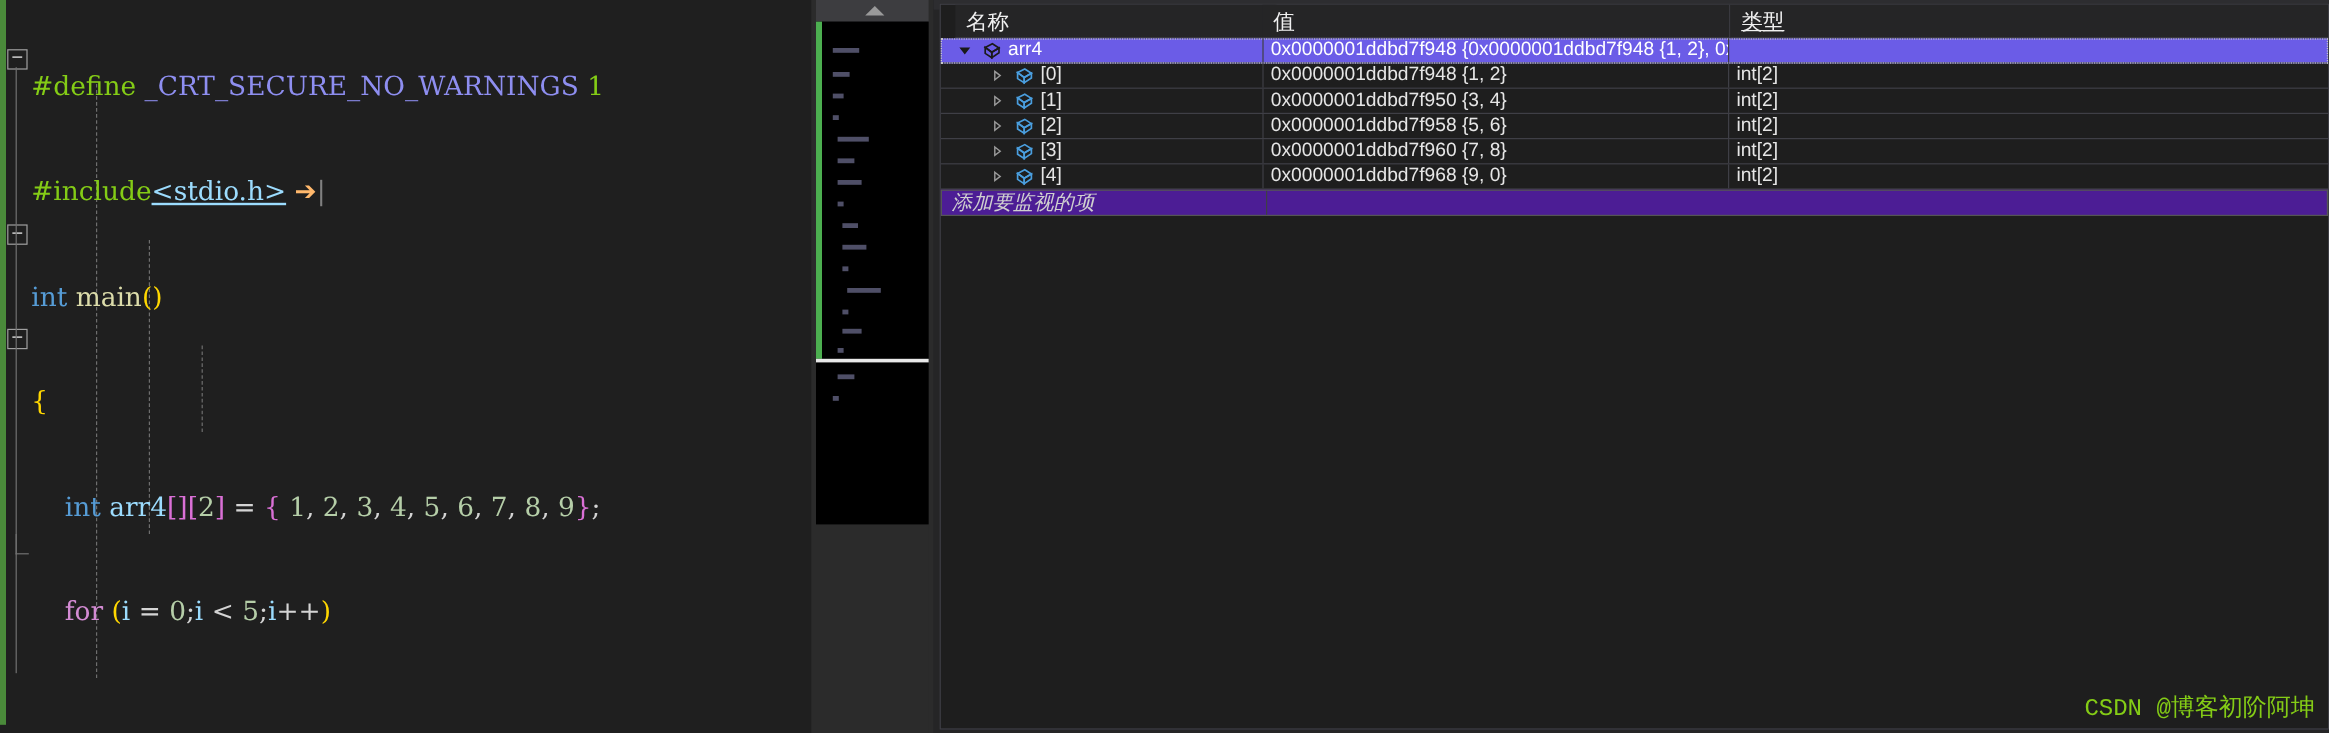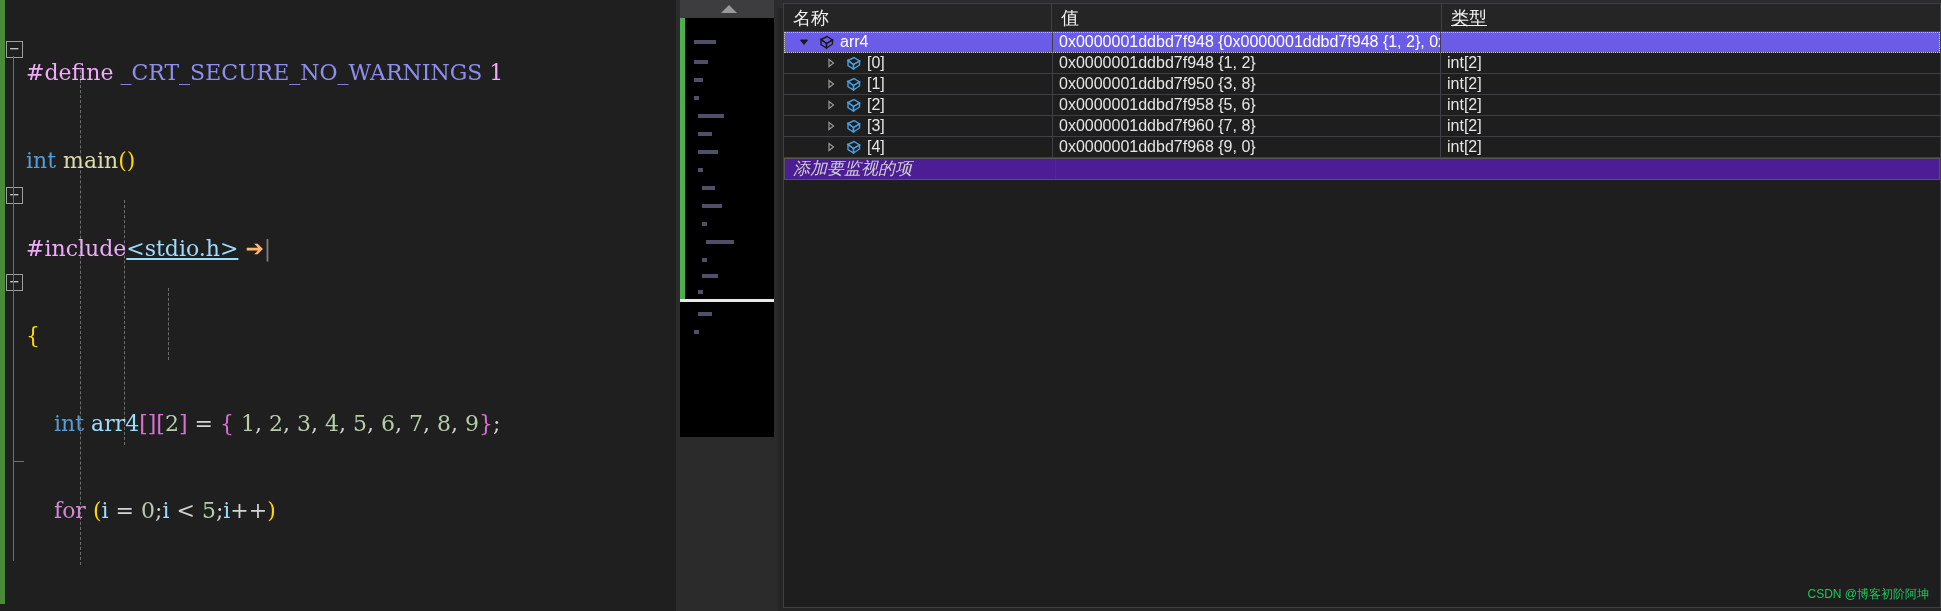--- a/index.html
+++ b/index.html
@@ -9,21 +9,21 @@
 
   
   .editor{position:absolute;left:0;top:0;width:676px;height:611px;
           background:#1f1f1f;overflow:hidden;}
   .gutter-edge{position:absolute;left:0;top:0;width:5px;height:604px;background:#4a8a3a;}
   .code{position:absolute;left:0;top:0;width:676px;
         font-family:"DejaVu Serif","Liberation Serif",serif;
         font-size:22px;line-height:29.2px;white-space:pre;}
   .ln{position:relative;height:29.2px;padding-left:30px;color:#d4d4d4;}
   
-  .pp    {color:#f0abfc;}            
+  .pp    {color:#84cc16;}            
   .ppid  {color:#8e8ef0;}            
   .inc   {color:#9cdcfe;text-decoration:underline;}
   .kw    {color:#569cd6;}            
   .kwm   {color:#d38bd3;}            
   .id    {color:#9cdcfe;}            
   .fn    {color:#dcdcaa;}            
   .num   {color:#b5cea8;}            
   .punc  {color:#d4d4d4;}
   .brc   {color:#ffd700;}
   .brc2  {color:#da70d6;}
@@ -84,22 +84,22 @@
   .twisty svg{display:block;}
   .boxicon{position:absolute;top:3px;width:16px;height:15px;}
   .nm{position:absolute;white-space:nowrap;}
 
   .addrow{position:absolute;left:0;width:1156px;height:22px;
           border:1px solid #555;box-sizing:border-box;
           color:#cfcfcf;font-style:italic;font-size:17px;line-height:20px;padding-left:8px;
           background:#4c1d95;}
   .addrow-val{position:absolute;left:270px;top:0;width:1px;height:100%;background:#3f3f46;}
 
-  .watermark{position:absolute;right:12px;bottom:8px;color:#22c55e;font-size:12px;
-             font-family:Liberation Sans, sans-serif;}
+  .watermark{position:absolute;right:12px;bottom:8px;color:#84cc16;font-size:20px;
+             font-family:Liberation Mono, monospace;}
 </style>
 </head>
 <body>
 
 <div class="root">
 
   <div class="editor">
     <div class="gutter-edge"></div>
 
     <div class="fold" style="top:41px;">−</div>
@@ -107,22 +107,22 @@
     <div class="fold" style="top:274px;">−</div>
 
     <div class="vline" style="left:13px;top:56px;height:505px;"></div>
     <div class="vdash" style="left:80px;top:70px;height:495px;"></div>
     <div class="vdash" style="left:124px;top:200px;height:245px;"></div>
     <div class="vdash" style="left:168px;top:288px;height:72px;"></div>
     <div class="vline" style="left:13px;top:445px;height:16px;border-bottom:1px solid #707070;width:10px;"></div>
 
     <div class="code">
       <div class="ln" style="padding-left:26px;"><span class="pp">#define </span><span class="ppid">_CRT_SECURE_NO_WARNINGS</span><span class="pp"> 1</span></div>
+      <div class="ln" style="padding-left:26px;"><span class="pp">#include</span><span class="inc">&lt;stdio.h&gt;</span><span class="esc"> ➔</span><span class="dim">|</span></div>
       <div class="ln" style="padding-left:26px;"><span class="kw">int</span> <span class="fn">main</span><span class="brc">()</span></div>
-      <div class="ln" style="padding-left:26px;"><span class="pp">#include</span><span class="inc">&lt;stdio.h&gt;</span><span class="esc"> ➔</span><span class="dim">|</span></div>
       <div class="ln" style="padding-left:26px;"><span class="brc">{</span></div>
       <div class="ln" style="padding-left:26px;">    <span class="kw">int</span> <span class="id">arr4</span><span class="brc2">[]</span><span class="brc2">[</span><span class="num">2</span><span class="brc2">]</span> <span class="punc">=</span> <span class="brc2">{</span> <span class="num">1</span><span class="punc">,</span> <span class="num">2</span><span class="punc">,</span> <span class="num">3</span><span class="punc">,</span> <span class="num">4</span><span class="punc">,</span> <span class="num">5</span><span class="punc">,</span> <span class="num">6</span><span class="punc">,</span> <span class="num">7</span><span class="punc">,</span> <span class="num">8</span><span class="punc">,</span> <span class="num">9</span><span class="brc2">}</span><span class="punc">;</span></div>
       <div class="ln" style="padding-left:26px;">    <span class="kwm">for</span> <span class="brc">(</span><span class="id">i</span> <span class="punc">=</span> <span class="num">0</span><span class="punc">;</span><span class="id">i</span> <span class="punc">&lt;</span> <span class="num">5</span><span class="punc">;</span><span class="id">i</span><span class="punc">++</span><span class="brc">)</span></div>
       
       
       
       
       
       
       
@@ -159,21 +159,21 @@
       <div class="mini-line" style="left:14px;top:312px;width:5px;height:4px;"></div>
     </div>
     <div class="mini-right-edge"></div>
   </div>
 
   <div class="watch">
     <div class="watch-toolstrip"></div>
 
     <div class="watch-grid">
 
-      <div class="hdr c1" style="left:0;width:268px;">名称</div>
+      <div class="hdr c1" style="left:12px;width:268px;">名称</div>
       <div class="hdr c2" style="left:268px;width:390px;">值</div>
       <div class="hdr c3" style="left:658px;width:498px;">类型</div>
 
       <div id="rows">
           <div class="row sel selborder" style="top: 28px; background: rgb(107, 92, 231);">
             <div class="cell-name">
               <span class="twisty" style="left:14px">
                 <svg width="12" height="12" viewBox="0 0 12 12">
                   <path d="M2.5 4 L9.5 4 L6 8.5 Z" fill="#1a1a1a" stroke="#1a1a1a" stroke-width="1"></path>
                 </svg>
@@ -215,21 +215,21 @@
                   <path d="M4 2.5 L8.5 6 L4 9.5 Z" fill="none" stroke="#9a9a9a" stroke-width="1.2"></path>
                 </svg>
               </span>
               <span class="boxicon" style="left:60px"><svg width="17" height="16" viewBox="0 0 17 16">
                   <path d="M4 4.5 L10 1.5 L15.5 5 L9.5 8.5 Z" fill="none" stroke="#4a9ede" stroke-width="1.4"></path>
                   <path d="M4 4.5 L4 9.5 L9.5 13 L9.5 8.5 Z" fill="none" stroke="#4a9ede" stroke-width="1.4"></path>
                   <path d="M9.5 8.5 L15.5 5 L15.5 9 L9.5 13 Z" fill="none" stroke="#4a9ede" stroke-width="1.4"></path>
                 </svg></span>
               <span class="nm" style="left:83px;top:0;color:#e6e6e6">[1]</span>
             </div>
-            <div class="cell-val">0x0000001ddbd7f950 {3, 8}</div>
+            <div class="cell-val">0x0000001ddbd7f950 {3, 4}</div>
             <div class="cell-type">int[2]</div>
             <div class="vsep" style="left: 268px;"></div>
             <div class="vsep" style="left: 656px;"></div>
           </div>
           <div class="row" style="top: 91px;">
             <div class="cell-name">
               <span class="twisty" style="left:41px">
                 <svg width="12" height="12" viewBox="0 0 12 12">
                   <path d="M4 2.5 L8.5 6 L4 9.5 Z" fill="none" stroke="#9a9a9a" stroke-width="1.2"></path>
                 </svg>

